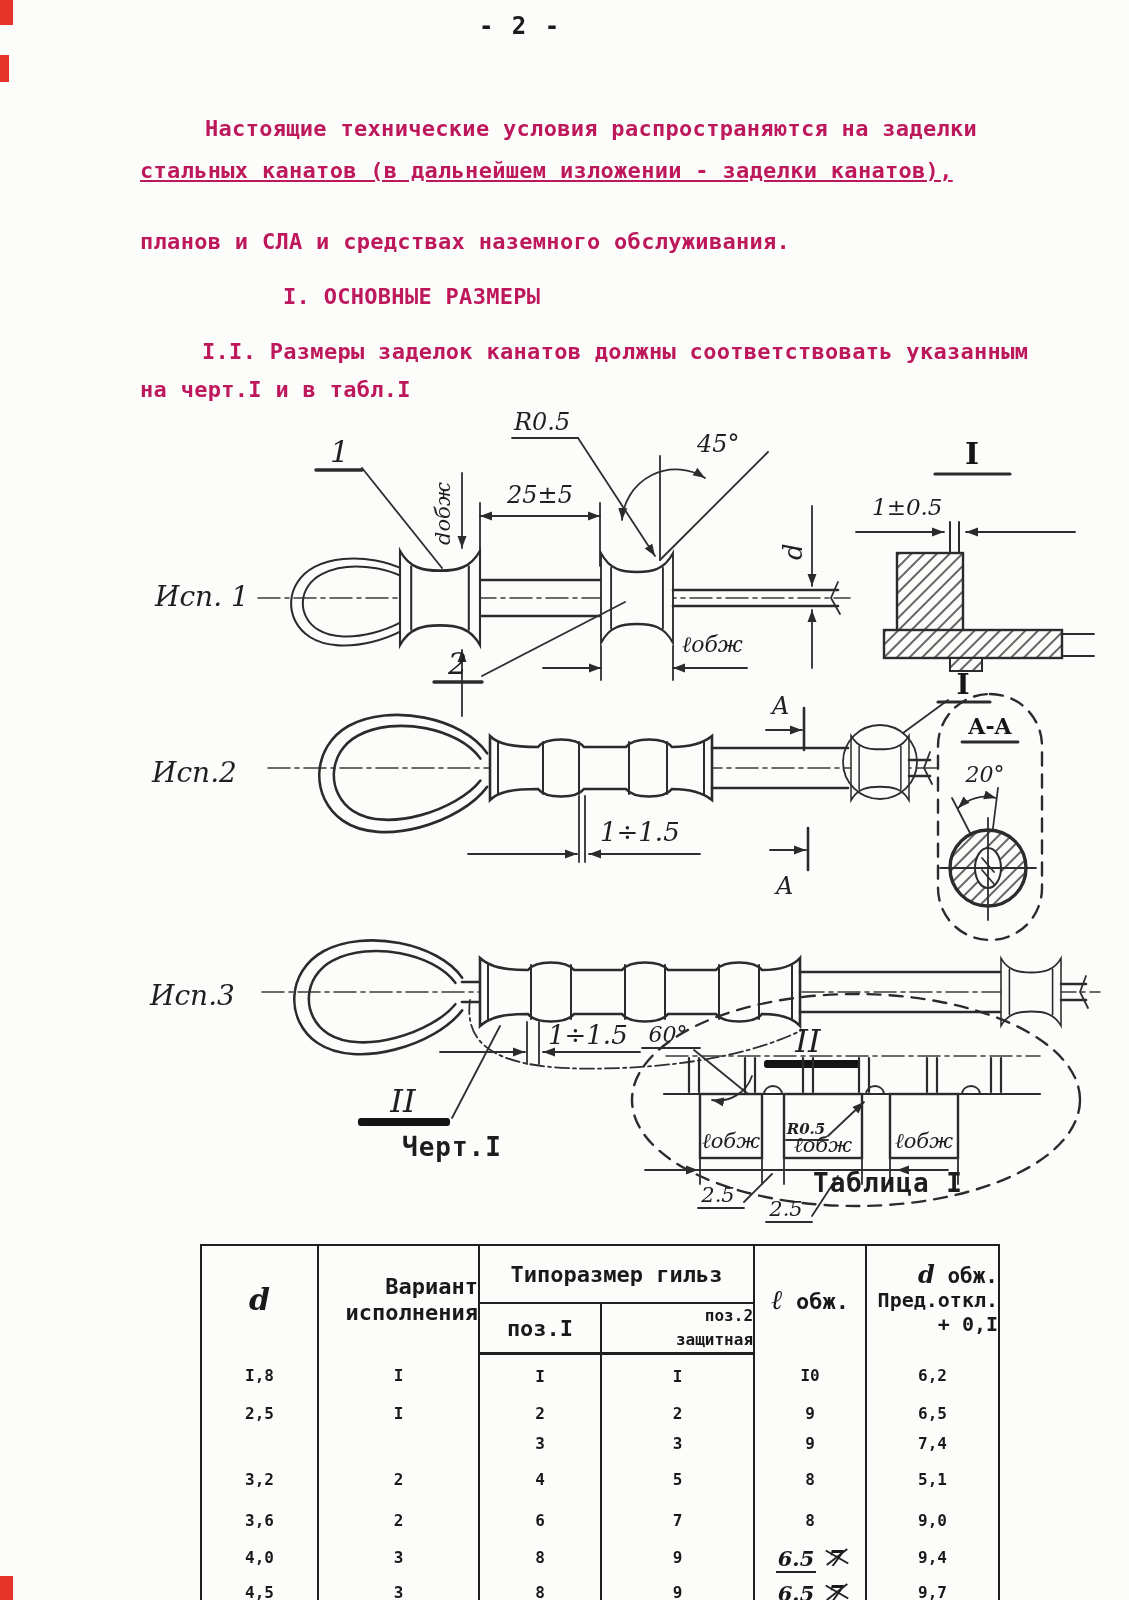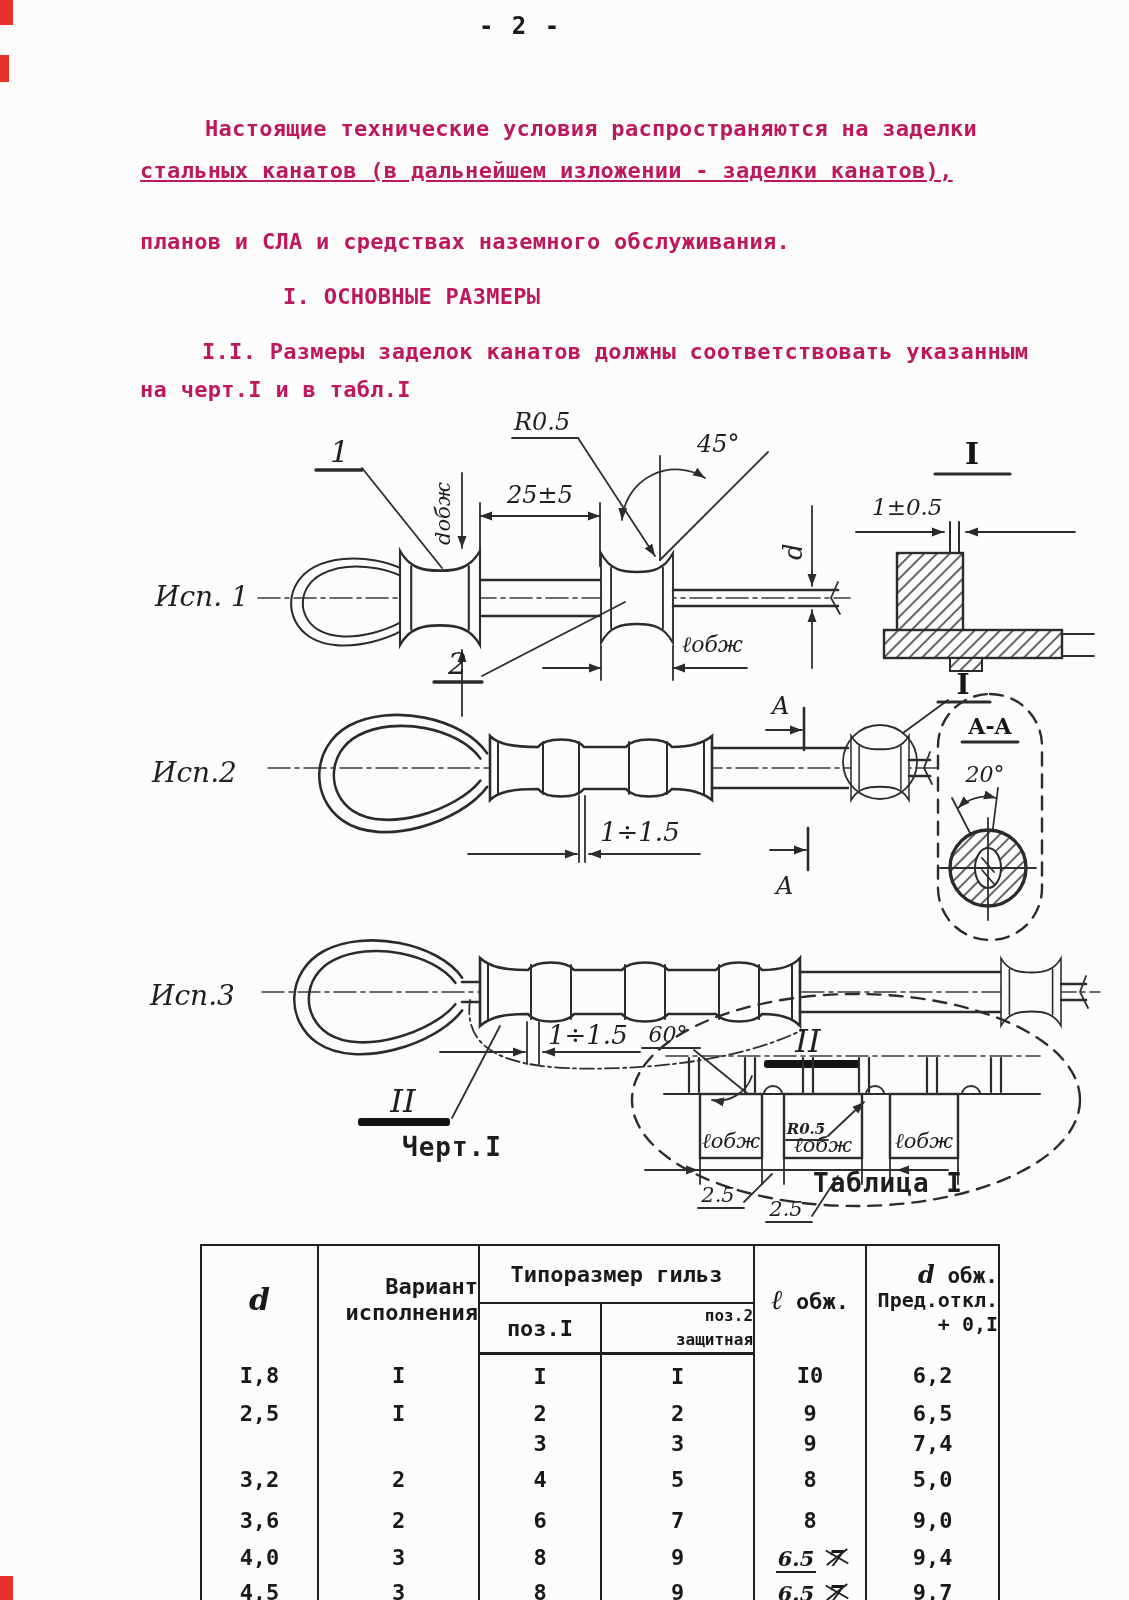--- a/index.html
+++ b/index.html
@@ -27,21 +27,21 @@
                 text-align:center;vertical-align:middle;padding:0;}
   table.gost{border:2.6px solid #1f1f1f;}
   tr.h1 td{border-bottom:none;}
   td.group{border-bottom:2.5px solid #1f1f1f !important;}
   tr.h2 td{border-bottom:3.2px solid #1f1f1f;}
   tr.h1 td, tr.h2 td{font-size:22px;}
   td.nb{border-bottom:none !important;border-top:none !important;}
   .dsym{font-family:"DejaVu Serif",serif;font-style:italic;font-size:30px;font-weight:bold;}
   .lsym{font-family:"DejaVu Serif",serif;font-style:italic;font-size:27px;font-weight:bold;}
   .small-h{font-size:20px;line-height:24px;text-align:right;}
-  .cellv{font-size:22px;}
+  .cellv{font-size:16px;}
   .hand{font-family:"DejaVu Serif",serif;font-style:italic;font-size:21px;
         border-bottom:2px solid #222;padding:0 2px;}
   .struck{position:relative;display:inline-block;margin-left:12px;
           font-family:"DejaVu Serif",serif;font-style:italic;font-size:23px;}
   .struck i{position:absolute;left:-4px;top:46%;width:26px;border-top:2.4px solid #222;}
   .struck i.x1{transform:rotate(-38deg);}
   .struck i.x2{transform:rotate(30deg);}
 </style>
 </head>
 <body>
@@ -348,21 +348,21 @@
         <td class="nb cellv">3</td>
         <td class="nb cellv">9</td>
         <td class="nb cellv">7,4</td>
       </tr>
       <tr style="height:44px;">
         <td class="nb cellv">3,2</td>
         <td class="nb cellv">2</td>
         <td class="nb cellv">4</td>
         <td class="nb cellv">5</td>
         <td class="nb cellv">8</td>
-        <td class="nb cellv">5,0</td>
+        <td class="nb cellv">5,1</td>
       </tr>
       <tr style="height:38px;">
         <td class="nb cellv">3,6</td>
         <td class="nb cellv">2</td>
         <td class="nb cellv">6</td>
         <td class="nb cellv">7</td>
         <td class="nb cellv">8</td>
         <td class="nb cellv">9,0</td>
       </tr>
       <tr style="height:36px;">

